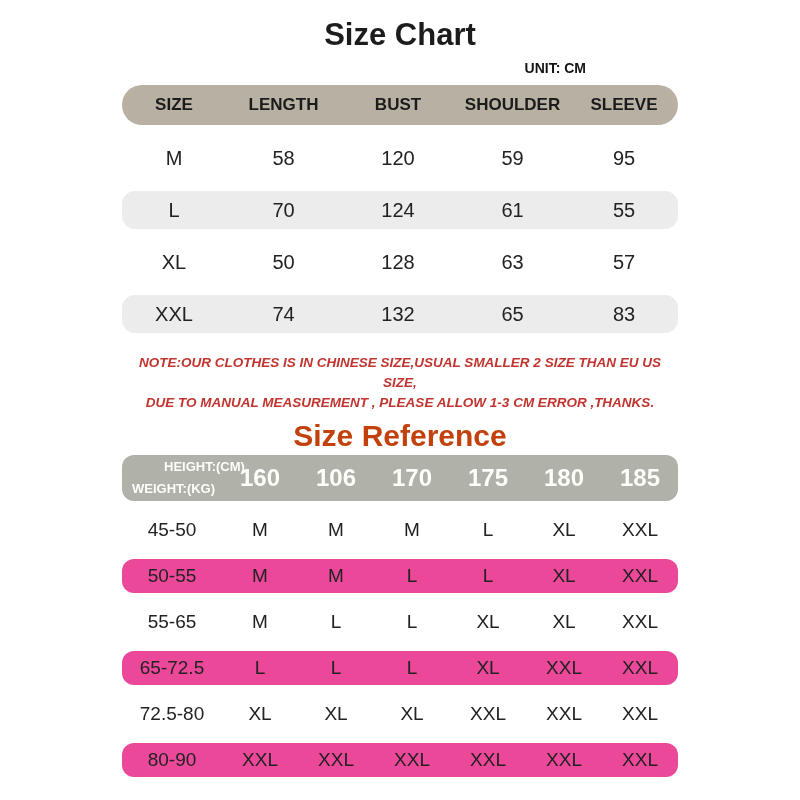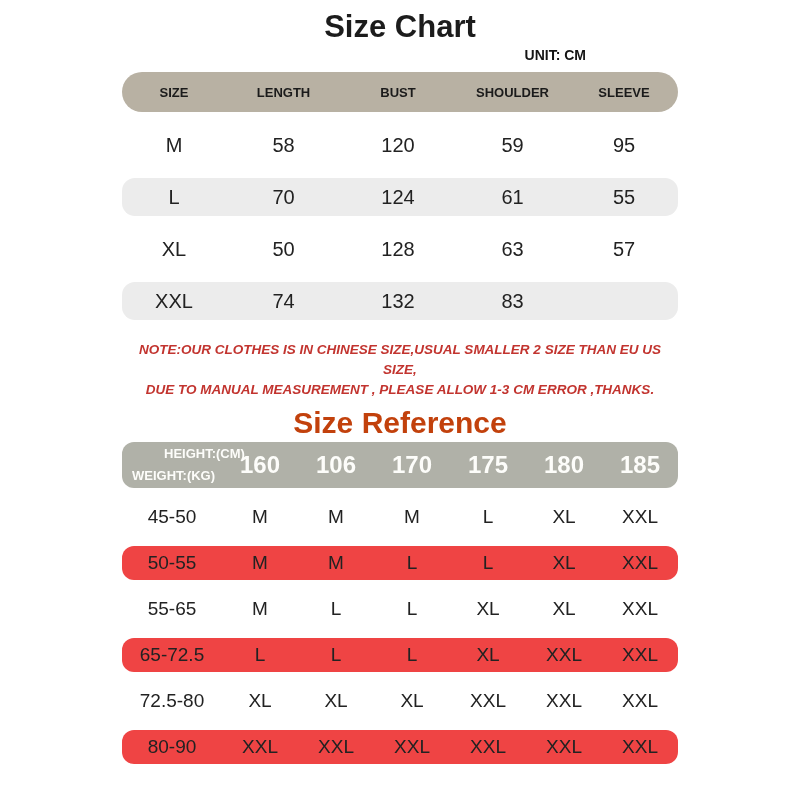--- a/index.html
+++ b/index.html
@@ -14,21 +14,21 @@
     width: 800px;
     height: 800px;
     background: #ffffff;
     overflow: hidden;
   }
   .content {
     width: 556px;
     margin: 0 auto;
   }
   .main-title {
-    margin: 0;
+    margin: 8px;
     padding-top: 10px;
     text-align: center;
     font-size: 31px;
     font-weight: 700;
     line-height: 34px;
     color: #1c1c1c;
   }
   .unit-label {
     margin-top: 3px;
     padding-right: 92px;
@@ -41,21 +41,21 @@
   
   .t1-head {
     margin-top: 9px;
     height: 40px;
     background: #b8b1a3;
     border-radius: 20px;
     display: grid;
     grid-template-columns: 104px 115px 114px 115px 108px;
     align-items: center;
     text-align: center;
-    font-size: 13px;
+    font-size: 17px;
     font-weight: 700;
     color: #1b1b1b;
   }
   .t1-row {
     margin-top: 14px;
     height: 38px;
     display: grid;
     grid-template-columns: 104px 115px 114px 115px 108px;
     align-items: center;
     text-align: center;
@@ -123,21 +123,21 @@
     display: grid;
     grid-template-columns: 100px repeat(6, 1fr);
     align-items: center;
     text-align: center;
     font-size: 19px;
     font-weight: 400;
     color: #222222;
   }
   .t2-row:first-of-type { margin-top: 10px; }
   .t2-row.alt {
-    background: #ef4444;
+    background: #ec4899;
     border-radius: 12px;
   }
 </style>
 </head>
 <body>
 
 <div class="page">
   <div class="content">
 
     <h1 class="main-title">Size Chart</h1>
@@ -169,20 +169,21 @@
       <div>XL</div>
       <div>50</div>
       <div>128</div>
       <div>63</div>
       <div>57</div>
     </div>
     <div class="t1-row alt">
       <div>XXL</div>
       <div>74</div>
       <div>132</div>
+      <div>65</div>
       <div>83</div>
     </div>
 
     <div class="notes">
       <div>NOTE:OUR CLOTHES IS IN CHINESE SIZE,USUAL SMALLER 2 SIZE THAN EU US SIZE,</div>
       <div>DUE TO MANUAL MEASUREMENT , PLEASE ALLOW 1-3 CM ERROR ,THANKS.</div>
     </div>
 
     <h2 class="ref-title">Size Reference</h2>
 

